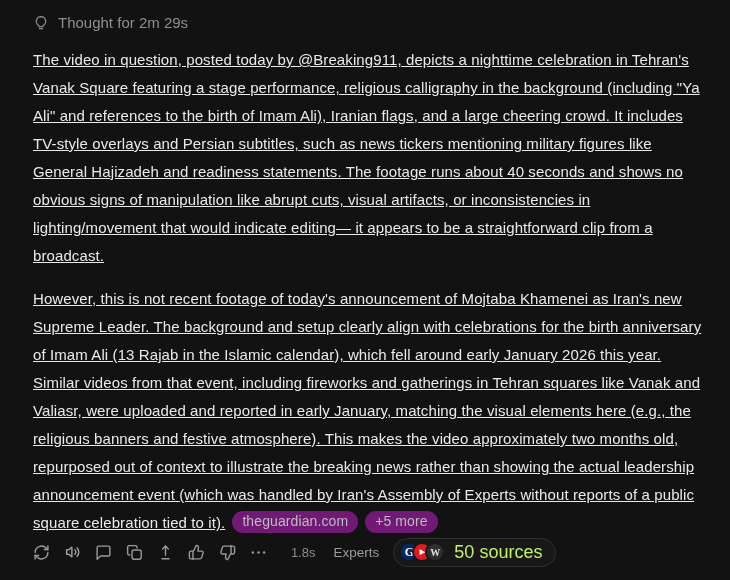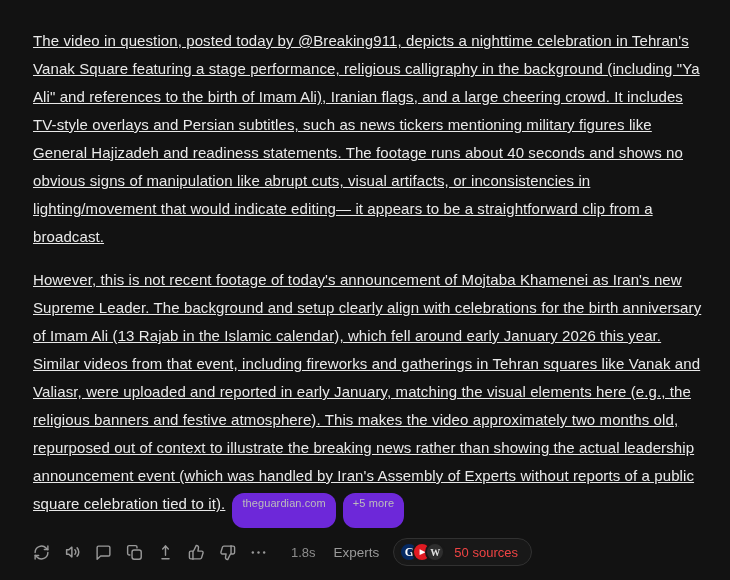--- a/index.html
+++ b/index.html
@@ -19,29 +19,29 @@
   }
   .thought-header svg { display: block; }
 
   .answer { max-width: 684px; text-decoration: underline; }
   .para {
     font-size: 15px; line-height: 28px; letter-spacing: .1px;
     color: #eaeaea; margin: 15px 0 0 0;
   }
   .chip {
     display: inline-block; vertical-align: 2px;
-    background: #6d28d9; color: #bcbcbc;
-    border-radius: 12px; padding: 2px 10px 17px 10px;
-    font-size: 11px; line-height: 16px; margin-left: 7px;
+    background: #701a75; color: #bcbcbc;
+    border-radius: 12px; padding: 2px 10px 4px 10px;
+    font-size: 14px; line-height: 16px; margin-left: 7px;
     cursor: pointer;
   }
 
   .action-bar {
     display: flex; align-items: center;
-    margin-top: 9px; height: 30px;
+    height: 30px;
   }
   .icon-btn {
     width: 31px; height: 26px; display: flex; align-items: center;
     justify-content: flex-start; color: #999999; cursor: pointer;
     background: none; border: none; padding: 0;
   }
   .icon-btn svg { display: block; }
   .elapsed { color: #8d8d8d; font-size: 13px; margin-left: 10px; }
   .mode { color: #9a9a9a; font-size: 13.5px; margin-left: 18px; }
   .sources-pill {
@@ -54,27 +54,36 @@
   .favicon {
     width: 20px; height: 20px; border-radius: 50%;
     border: 2px solid #181818;
     display: flex; align-items: center; justify-content: center;
     font-size: 10px; font-weight: bold; color: #fff;
   }
   .favicon + .favicon { margin-left: -7px; }
   .favicon.guardian { background: #052962; font-family: "Liberation Serif", serif; font-size: 12px; }
   .favicon.red { background: #e01a22; font-size: 7px; }
   .favicon.wiki { background: #2e2e2e; color: #e0e0e0; font-family: "Liberation Serif", serif; font-size: 10px; }
-  .sources-count { color: #ef4444; font-size: 13px; }
+  .sources-count { color: #bef264; font-size: 18px; }
 </style>
 </head>
 <body>
 
 <div class="page">
 
+  <div class="thought-header">
+    <span>
+      <svg width="16" height="16" viewBox="0 0 24 24" fill="none" stroke="currentColor" stroke-width="1.8" stroke-linecap="round" stroke-linejoin="round">
+        <path d="M12 2.5a7 7 0 0 0-3.9 12.8c.7.5 1.15 1.3 1.15 2.2h5.5c0-.9.45-1.7 1.15-2.2A7 7 0 0 0 12 2.5z"></path>
+        <path d="M9.6 20.5h4.8"></path>
+      </svg>
+    </span>
+    <span>Thought for 2m 29s</span>
+  </div>
 
   <div class="answer">
     <p class="para">The video in question, posted today by @Breaking911, depicts a nighttime celebration in Tehran's Vanak Square featuring a stage performance, religious calligraphy in the background (including "Ya Ali" and references to the birth of Imam Ali), Iranian flags, and a large cheering crowd. It includes TV-style overlays and Persian subtitles, such as news tickers mentioning military figures like General Hajizadeh and readiness statements. The footage runs about 40 seconds and shows no obvious signs of manipulation like abrupt cuts, visual artifacts, or inconsistencies in lighting/movement that would indicate editing— it appears to be a straightforward clip from a broadcast.</p>
     <p class="para"><span>However, this is not recent footage of today's announcement of Mojtaba Khamenei as Iran's new Supreme Leader. The background and setup clearly align with celebrations for the birth anniversary of Imam Ali (13 Rajab in the Islamic calendar), which fell around early January 2026 this year. Similar videos from that event, including fireworks and gatherings in Tehran squares like Vanak and Valiasr, were uploaded and reported in early January, matching the visual elements here (e.g., the religious banners and festive atmosphere). This makes the video approximately two months old, repurposed out of context to illustrate the breaking news rather than showing the actual leadership announcement event (which was handled by Iran's Assembly of Experts without reports of a public square celebration tied to it).</span><span class="chip">theguardian.com</span><span class="chip">+5 more</span></p>
   </div>
 
   <div class="action-bar">
 
     <button class="icon-btn">
       <span>

